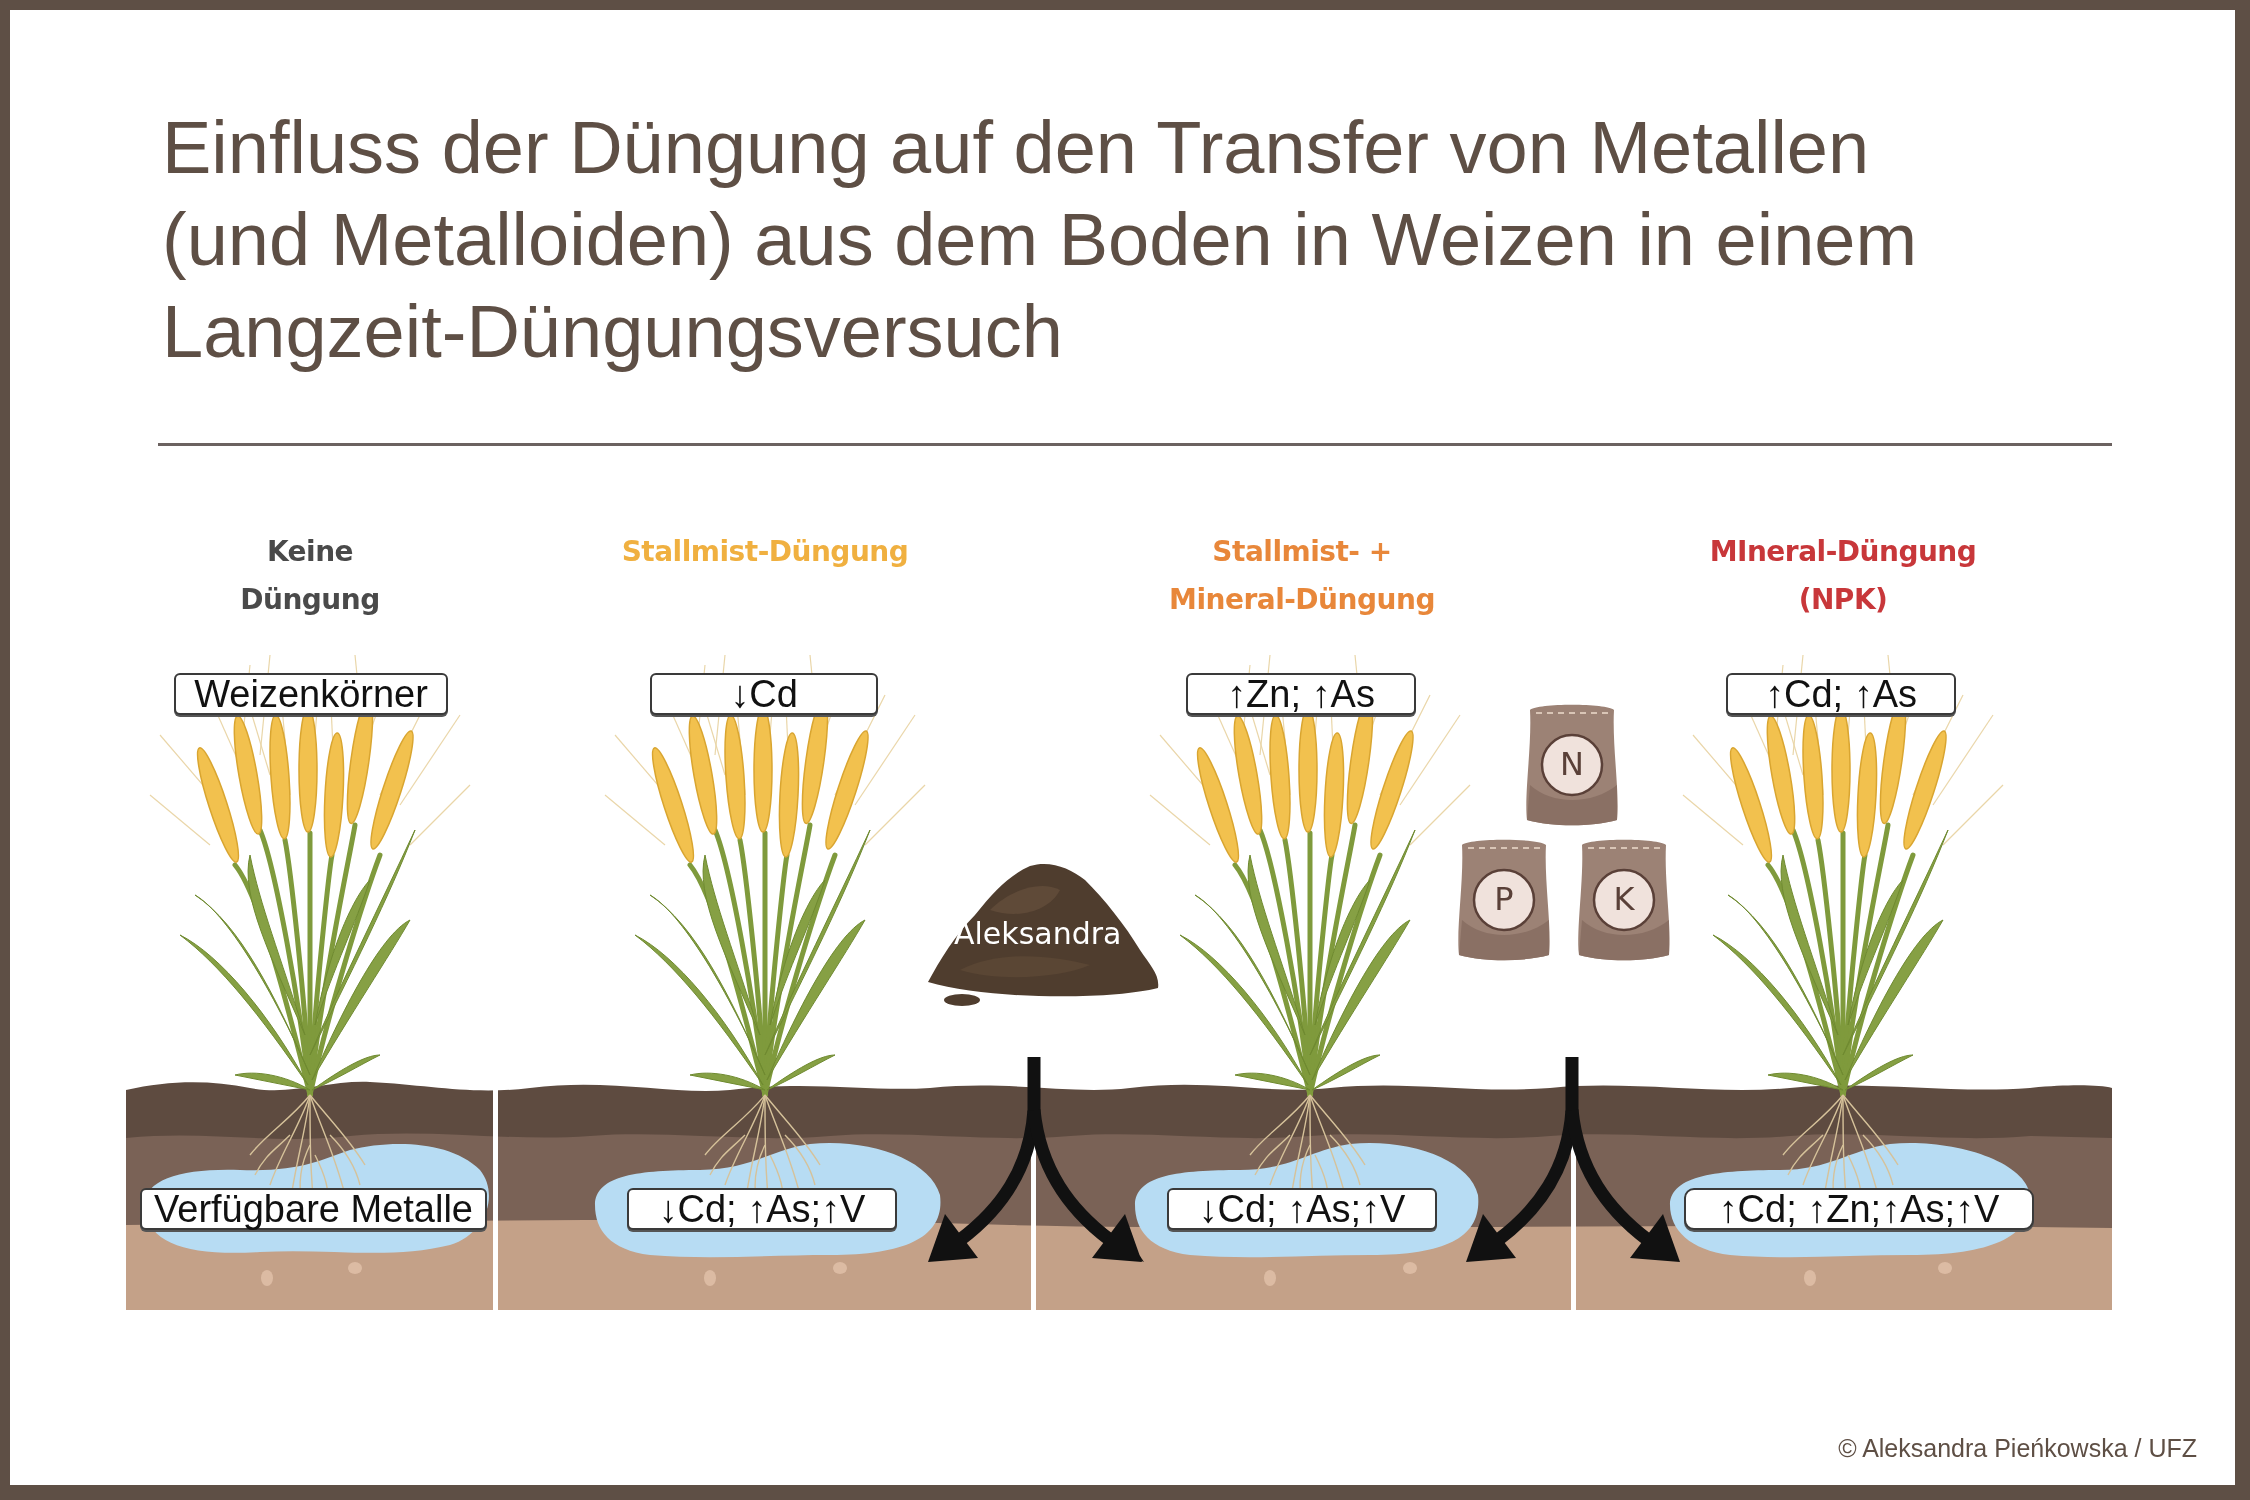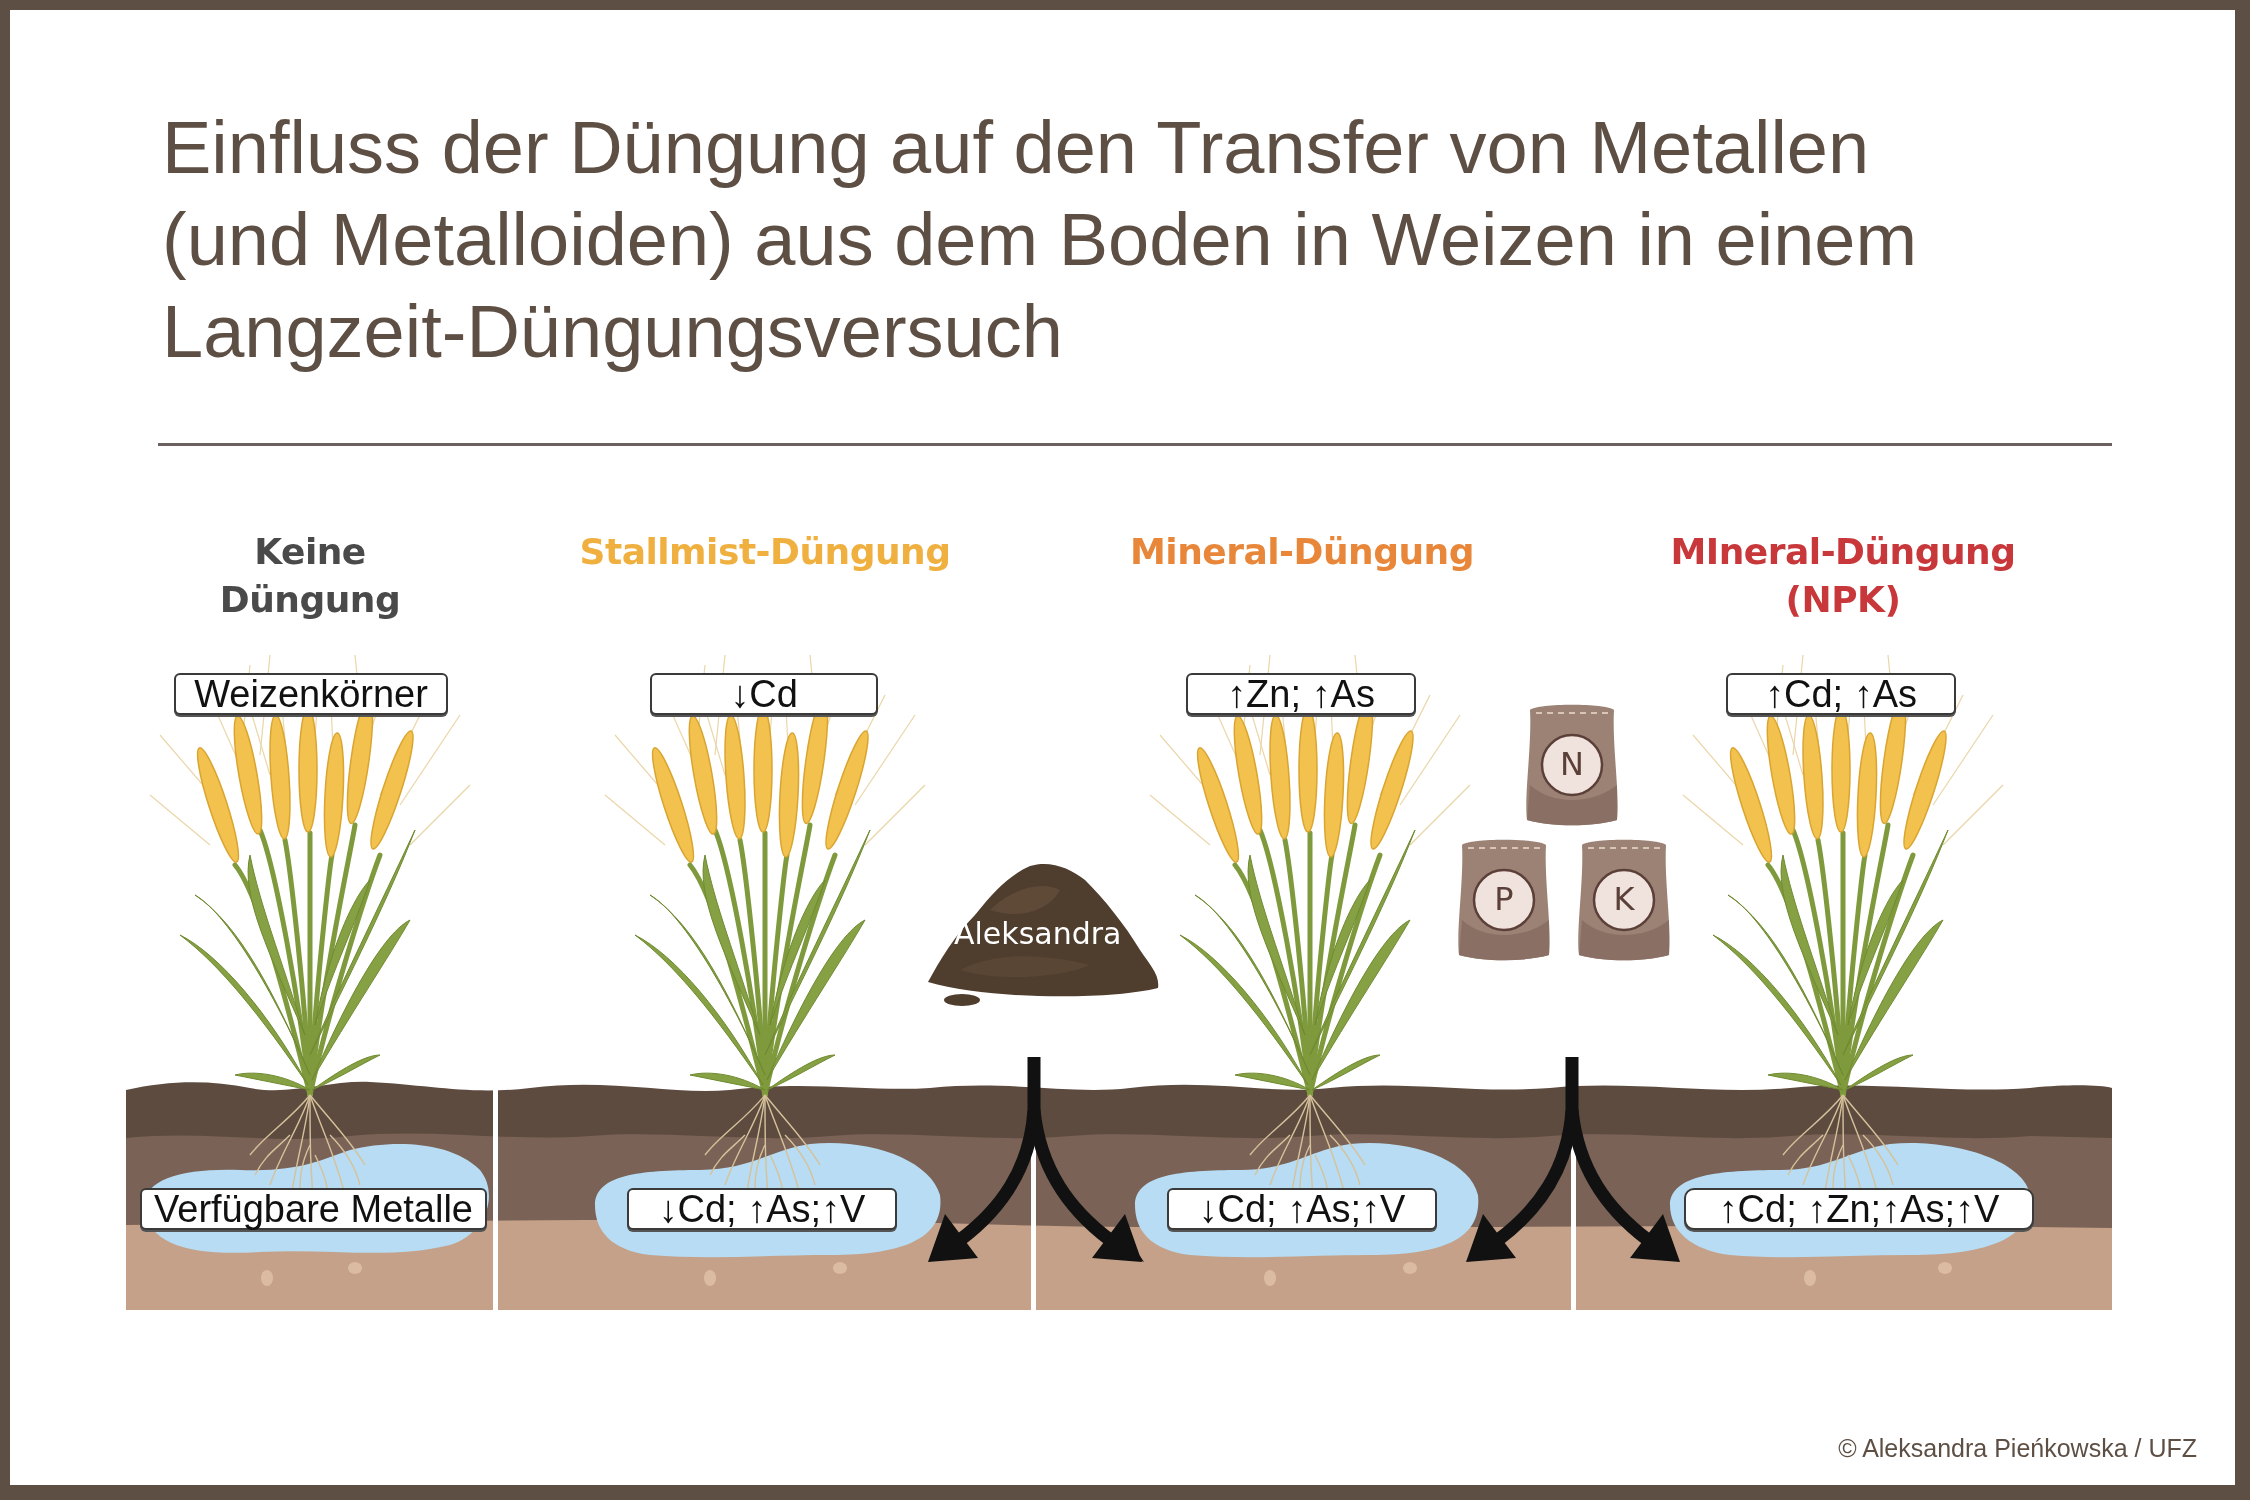--- a/index.html
+++ b/index.html
@@ -1,21 +1,21 @@
 <!DOCTYPE html>
 <html><head>
 <meta charset="utf-8">
 <style>
   html, body { margin:0; padding:0; }
   body { width:2250px; height:1500px; position:relative; overflow:hidden; background:#5e4f45; font-family:"Liberation Sans", sans-serif; }
   .canvas { position:absolute; left:10px; top:10px; width:2225px; height:1475px; background:#ffffff; overflow:hidden; }
   .title { position:absolute; left:152px; top:92px; width:1950px; color:#5e4f45; font-family:"Liberation Sans", sans-serif; font-size:74px; line-height:92px; margin:0; font-weight:normal; }
   .title span { display:block; white-space:nowrap; }
   .rule { position:absolute; left:148px; top:433px; width:1954px; height:3px; background:#6b6260; }
-  .heading { position:absolute; width:460px; text-align:center; font-family:"DejaVu Sans", sans-serif; font-weight:bold; font-size:36px; line-height:48px; letter-spacing:-0.5px; }
+  .heading { position:absolute; width:460px; text-align:center; font-family:"DejaVu Sans", sans-serif; font-weight:bold; font-size:28px; line-height:48px; letter-spacing:-0.5px; }
   .heading span { display:block; white-space:nowrap; }
   .label-box { position:absolute; height:42px; background:#ffffff; border:2px solid #3a3a3a; border-radius:6px; box-shadow:0 2px 0 #555; display:flex; align-items:center; justify-content:center; font-family:"Liberation Sans", sans-serif; font-size:38px; color:#111; white-space:nowrap; box-sizing:border-box; }
   .scene { position:absolute; left:0; top:0; width:2225px; height:1475px; }
   .credit { position:absolute; right:38px; top:1424px; font-family:"Liberation Sans", sans-serif; font-size:25px; color:#5e4f45; white-space:nowrap; }
   .pile-label { position:absolute; left:944px; top:906px; width:164px; text-align:center; color:#ffffff; font-family:"DejaVu Sans", sans-serif; font-size:30px; }
   .bag-letter { position:absolute; width:50px; text-align:center; font-family:"DejaVu Sans", sans-serif; font-size:32px; color:#5a4038; }
 </style>
 </head>
 <body>
 
@@ -171,20 +171,21 @@
   <div class="bag-letter" style="left:1589px; top:870px;">K</div>
 
   <div class="heading" style="left:70px; top:518px; color:#4a4a4a;">
     <span>Keine</span>
     <span>Düngung</span>
   </div>
   <div class="heading" style="left:525px; top:518px; color:#f0b040;">
     <span>Stallmist-Düngung</span>
   </div>
   <div class="heading" style="left:1062px; top:518px; color:#e8873a;">
+    <span>Stallmist- +</span>
     <span>Mineral-Düngung</span>
   </div>
   <div class="heading" style="left:1603px; top:518px; color:#c8373a;">
     <span>MIneral-Düngung</span>
     <span>(NPK)</span>
   </div>
 
   <div class="label-box" style="left:164px; top:663px; width:274px;">Weizenkörner</div>
   <div class="label-box" style="left:640px; top:663px; width:228px;">↓Cd</div>
   <div class="label-box" style="left:1176px; top:663px; width:230px;">↑Zn; ↑As</div>

